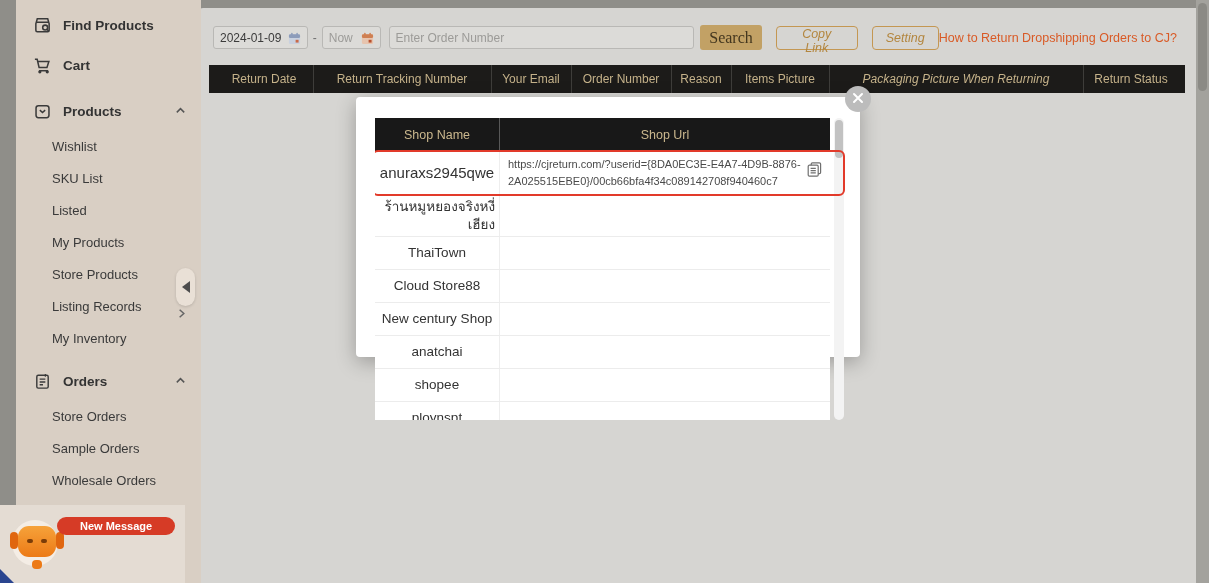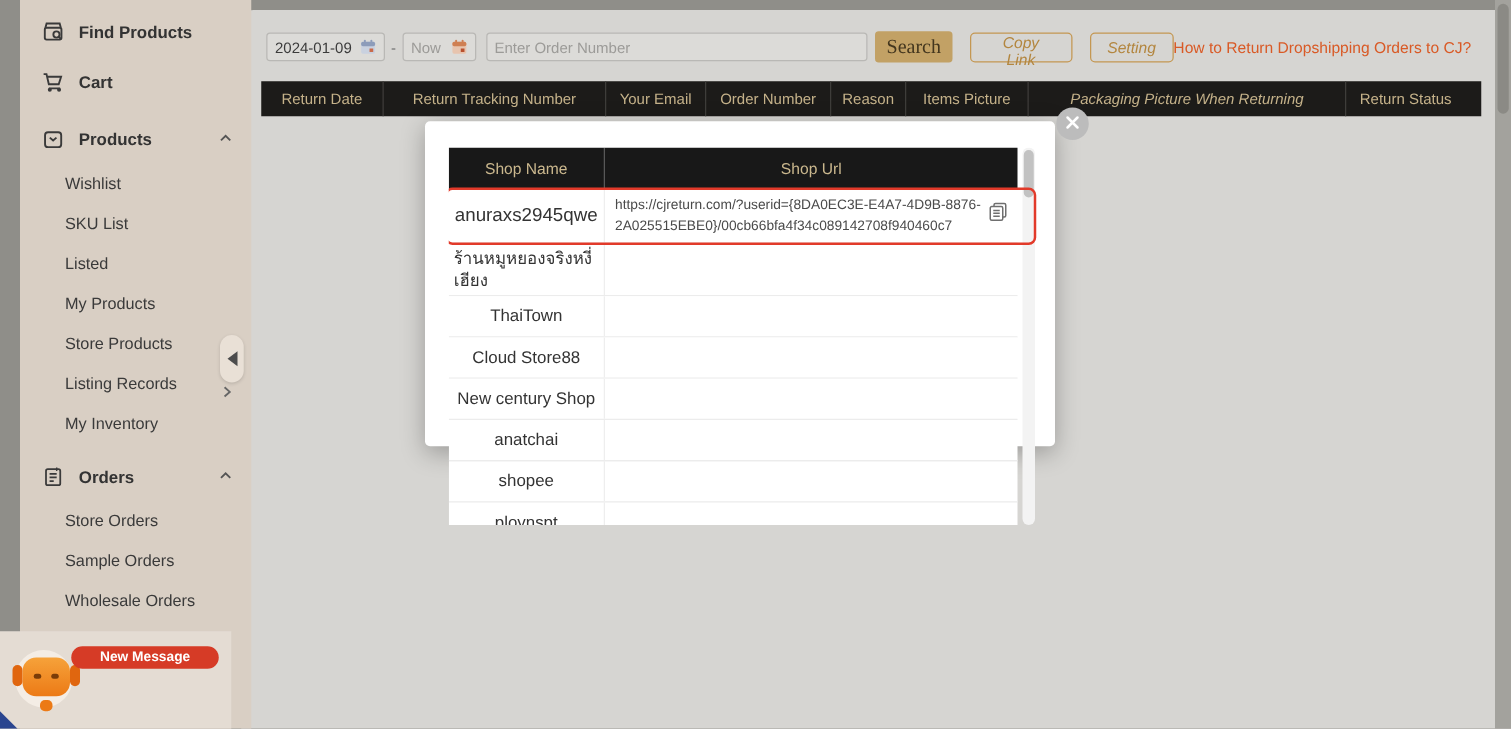--- a/index.html
+++ b/index.html
@@ -53,46 +53,46 @@
   .input-wrap input::placeholder { color:#9c9b98; }
   .w-date { width:97px; } .w-now { width:60px; } .w-order { width:314px; margin-left:8px; }
   .cal-icon { flex:0 0 13px; height:13px; margin-left:4px; }
   .dash-sep { margin:0 5px; color:#6f6f6f; font-size:12px; }
   .search-btn { margin-left:6px; width:63px; height:25px; background:#c2a165; border:none; border-radius:3px;
                 color:#43361e; font-size:16px; font-family:Liberation Serif, serif; cursor:pointer; }
   .outline-btn { margin-left:14px; height:24px; padding:0 13px; background:transparent; border:1px solid #c49752;
                  border-radius:4px; color:#b3863f; font-size:12.5px; font-family:inherit; cursor:pointer;font-style:italic; }
   .help-link { margin-left:auto; margin-right:16px; color:#d95a26; font-size:12.5px; text-decoration:none; cursor:pointer; white-space:nowrap; }
 
-  .orders-header { display:flex; margin:15px 24px 0 16px; height:28px; background:#1c1b19; }
+  .orders-header { display:flex; margin:15px 24px 0 16px; height:28px; background:#1c1b19;justify-content:center; }
   .oth-cell { display:flex; align-items:center; justify-content:center; font-size:12px; color:#c5b28a;
               border-right:1px solid #3e3d3a; text-align:center; }
   .oth-cell:nth-child(1){flex:0 0 98px;} .oth-cell:nth-child(2){flex:0 0 178px;}
   .oth-cell:nth-child(3){flex:0 0 80px;}  .oth-cell:nth-child(4){flex:0 0 100px;}
   .oth-cell:nth-child(5){flex:0 0 60px;}  .oth-cell:nth-child(6){flex:0 0 98px;}
   .oth-cell:nth-child(7){flex:0 0 254px;font-style:italic;} .oth-cell:nth-child(8){flex:0 0 95px; border-right:none;}
 
   .win-scroll { position:absolute; right:0; top:0; width:13px; height:583px; background:#a3a29d; z-index:3; }
   .win-thumb { position:absolute; left:2px; right:2px; top:3px; height:88px; background:#8b8a85; border-radius:5px; }
 
   
-  .modal { position:absolute; left:340px; top:97px; width:504px; height:260px; background:#fff; border-radius:4px;
+  .modal { position:absolute; left:356px; top:97px; width:504px; height:260px; background:#fff; border-radius:4px;
            box-shadow:0 5px 20px rgba(0,0,0,.28); z-index:6; }
   .modal-close { position:absolute; left:845px; top:86px; width:26px; height:26px; border-radius:50%;
                  background:#bcbcbc; z-index:7; display:flex; align-items:center; justify-content:center;
                  border:none; cursor:pointer; }
   .modal-close svg { width:12px; height:12px; }
   .modal-body { position:absolute; left:19px; top:21px; width:472px; height:302px; overflow:hidden; }
   .shop-table { position:absolute; left:0; top:0; width:455px; }
   .shop-header { display:flex; height:34px; background:#181818; }
   .shop-header .hc { display:flex; align-items:center; justify-content:center; font-size:12.5px; color:#cbb88e; }
   .hc-name { width:125px; border-right:1px solid rgba(255,255,255,.28); }
   .hc-url { flex:1; }
   .shop-row { position:relative; display:flex; min-height:33px; border-bottom:1px solid #ececec; background:#fff; cursor:pointer; }
-  .cell-name { width:125px; display:flex; align-items:center; justify-content:center; text-align:left;
+  .cell-name { width:125px; display:flex; align-items:center; justify-content:center; text-align:right;
                font-size:13.5px; color:#333; border-right:1px solid #eee; padding:3px 4px; line-height:1.3; }
   .cell-name.big-name { font-size:15px; }
   .cell-url { flex:1; position:relative; display:flex; align-items:center; font-size:11px; color:#4a4a4a;
               padding:4px 28px 4px 8px; word-break:break-all; line-height:1.55; }
   .copy-btn { position:absolute; right:7px; top:9px; width:17px; height:17px; color:#6f6f6f; cursor:pointer; }
   .copy-btn svg { width:17px; height:17px; }
   .shop-row.highlighted::after { content:""; position:absolute; left:-3px; top:-2px; right:-15px; bottom:-2px;
               border:2px solid #e23a2a; border-radius:6px; pointer-events:none; z-index:2; }
   .modal-scroll { position:absolute; left:459px; top:0; width:10px; height:302px; background:#f3f3f3; border-radius:5px; }
   .modal-thumb { position:absolute; left:1px; width:8px; top:2px; height:38px; background:#c2c2c2; border-radius:4px; cursor:pointer; }

